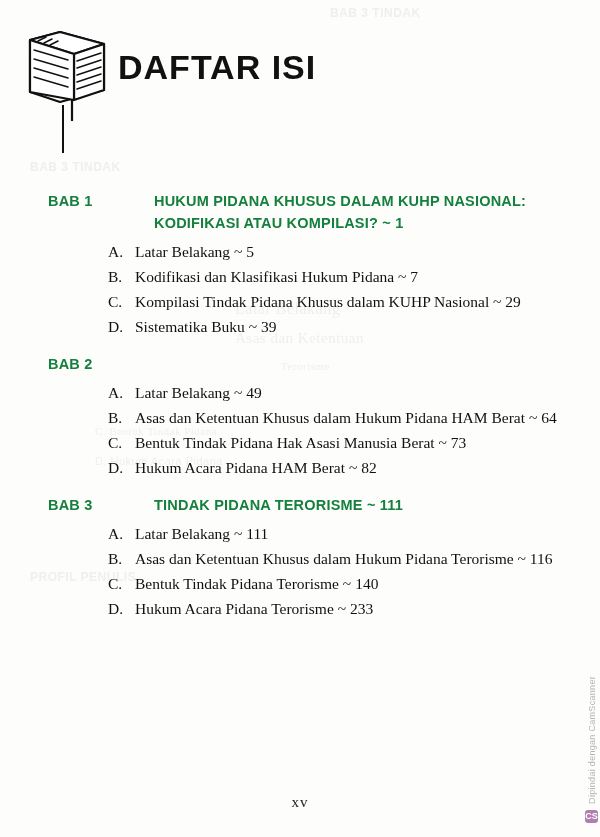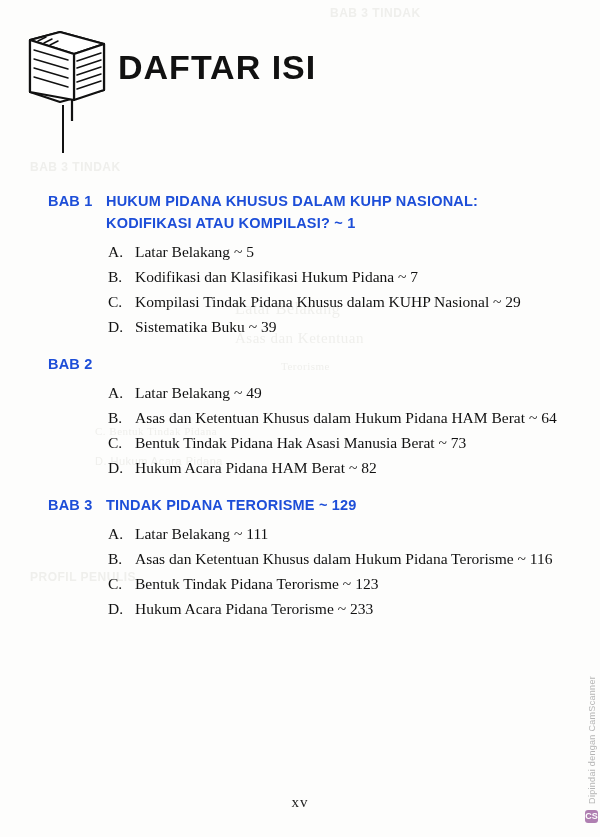--- a/index.html
+++ b/index.html
@@ -88,28 +88,29 @@
     margin-bottom: 14px;
   }
   .chapter-head {
     font-family: "Liberation Sans", sans-serif;
     font-weight: bold;
     font-size: 14.5px;
     letter-spacing: 0.2px;
     line-height: 1.55;
     display: flex;
     align-items: flex-start;
-    color: #1d4ed8;
+    color: #15803d;
   }
   .chapter-label {
     flex: 0 0 auto;
     width: 58px;
   }
   .chapter-title {
     flex: 1 1 auto;
+    margin-left: 48px;
   }
   .sections {
     margin-top: 4px;
     padding-left: 60px;
   }
   .section {
     display: flex;
     align-items: flex-start;
     font-family: "Liberation Serif", serif;
     font-size: 15.5px;
@@ -270,34 +271,34 @@
         <div class="section">
           <span class="section-letter">D.</span>
           <span class="section-text">Hukum Acara Pidana HAM Berat ~ 82</span>
         </div>
       </div>
     </div>
 
     <div class="chapter">
       <div class="chapter-head">
         <span class="chapter-label">BAB 3</span>
-        <span class="chapter-title">TINDAK PIDANA TERORISME  ~  129</span>
+        <span class="chapter-title">TINDAK PIDANA TERORISME  ~  111</span>
       </div>
       <div class="sections">
         <div class="section">
           <span class="section-letter">A.</span>
           <span class="section-text">Latar Belakang ~ 111</span>
         </div>
         <div class="section">
           <span class="section-letter">B.</span>
           <span class="section-text">Asas dan Ketentuan Khusus dalam Hukum Pidana Terorisme ~ 116</span>
         </div>
         <div class="section">
           <span class="section-letter">C.</span>
-          <span class="section-text">Bentuk Tindak Pidana Terorisme ~ 123</span>
+          <span class="section-text">Bentuk Tindak Pidana Terorisme ~ 140</span>
         </div>
         <div class="section">
           <span class="section-letter">D.</span>
           <span class="section-text">Hukum Acara Pidana Terorisme ~ 233</span>
         </div>
       </div>
     </div>
 
   </div>
 

